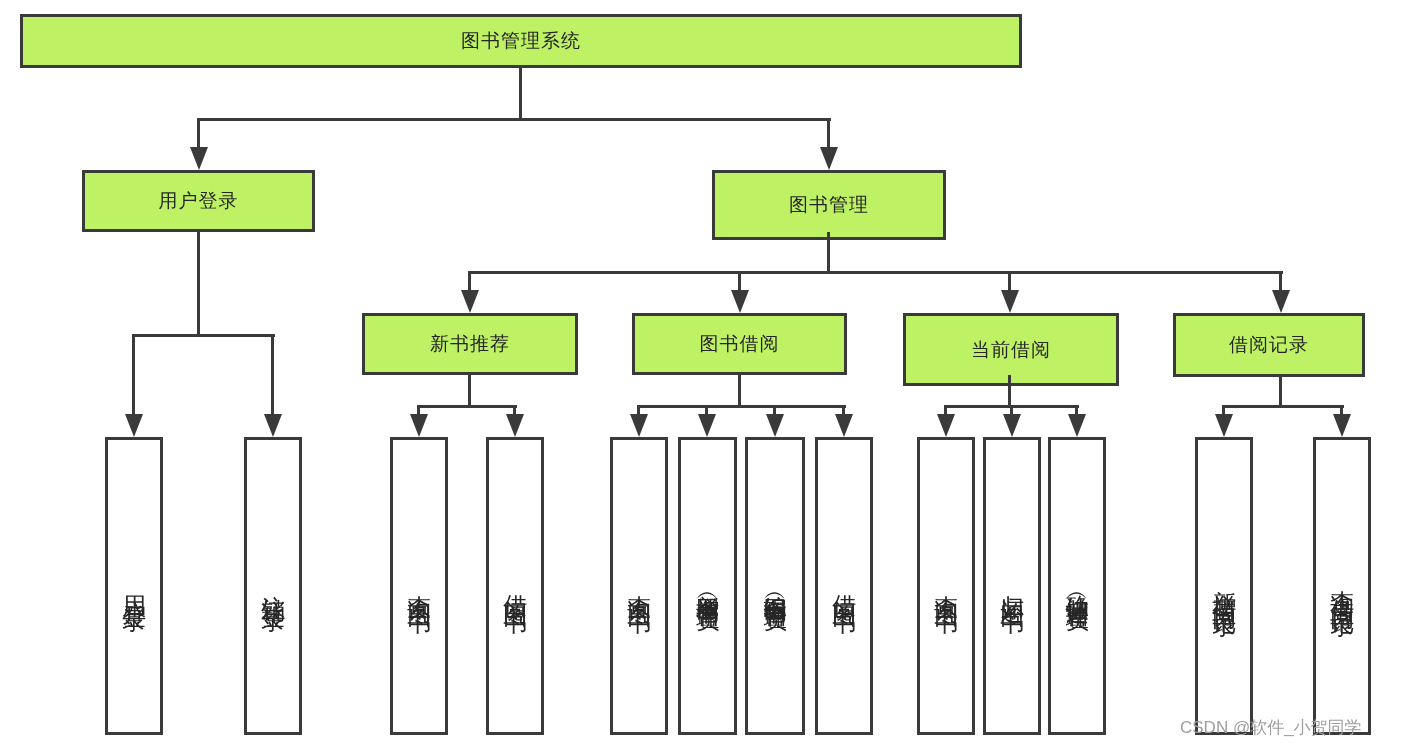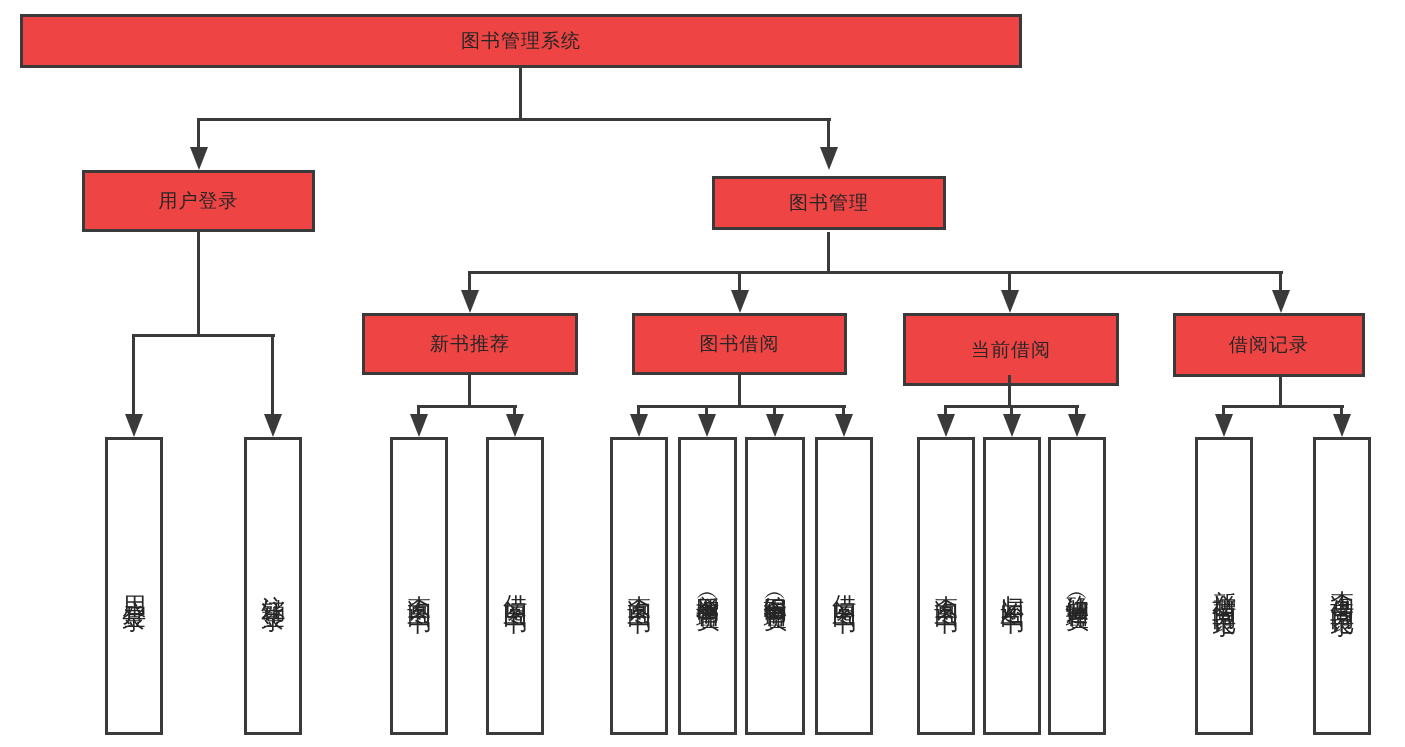--- a/index.html
+++ b/index.html
@@ -1,20 +1,20 @@
 <!DOCTYPE html>
 <html><head>
 <meta charset="utf-8">
 <style>
   html,body{margin:0;padding:0;background:#ffffff;}
   body{font-family:"Liberation Sans","DejaVu Sans",sans-serif;}
   #canvas{position:relative;width:1405px;height:747px;background:#ffffff;overflow:hidden;}
 
   
-  .hbox{position:absolute;box-sizing:border-box;border:3px solid #3a3a3a;background:#ef4444;
+  .hbox{position:absolute;box-sizing:border-box;border:3px solid #3a3a3a;background:#bef264;
         display:flex;align-items:center;justify-content:center;}
   .hbox span{font-size:19px;color:#262626;letter-spacing:1px;}
   .vbox{position:absolute;box-sizing:border-box;border:3px solid #3a3a3a;background:#fff;
         display:flex;align-items:center;justify-content:center;}
   .vbox span{writing-mode:vertical-rl;text-orientation:mixed;font-size:24px;color:#262626;
              letter-spacing:5px;line-height:1.1;}
   .vbox.tight span{letter-spacing:2px;font-size:23px;}
 
   
   .vl,.hl{position:absolute;background:#3a3a3a;}
@@ -39,21 +39,21 @@
   <div class="vl" style="left:519px;top:68px;height:52px"></div>
   <div class="hl" style="left:197px;top:118px;width:634px"></div>
   <div class="vl" style="left:197px;top:118px;height:33px"></div>
   <div class="arr" style="left:190px;top:147px"></div>
   <div class="vl" style="left:827px;top:118px;height:33px"></div>
   <div class="arr" style="left:820px;top:147px"></div>
 
   <div class="hbox" style="left:82px;top:170px;width:233px;height:62px">
     <span>用户登录</span>
   </div>
-  <div class="hbox" style="left:712px;top:176px;width:234px;height:54px">
+  <div class="hbox" style="left:712px;top:170px;width:234px;height:70px">
     <span>图书管理</span>
   </div>
 
   <div class="vl" style="left:197px;top:232px;height:105px"></div>
   <div class="hl" style="left:132px;top:334px;width:143px"></div>
   <div class="vl" style="left:132px;top:334px;height:83px"></div>
   <div class="arr" style="left:125px;top:414px"></div>
   <div class="vl" style="left:271px;top:334px;height:83px"></div>
   <div class="arr" style="left:264px;top:414px"></div>
 
@@ -152,14 +152,15 @@
     <span>确认归还（管理员）</span>
   </div>
 
   <div class="vbox" style="left:1195px;top:437px;width:58px;height:298px">
     <span>新增借阅记录</span>
   </div>
   <div class="vbox" style="left:1313px;top:437px;width:58px;height:298px">
     <span>查询借阅记录</span>
   </div>
 
+  <div class="watermark">CSDN @软件_小贺同学</div>
 
 </div>
 
 </body></html>

